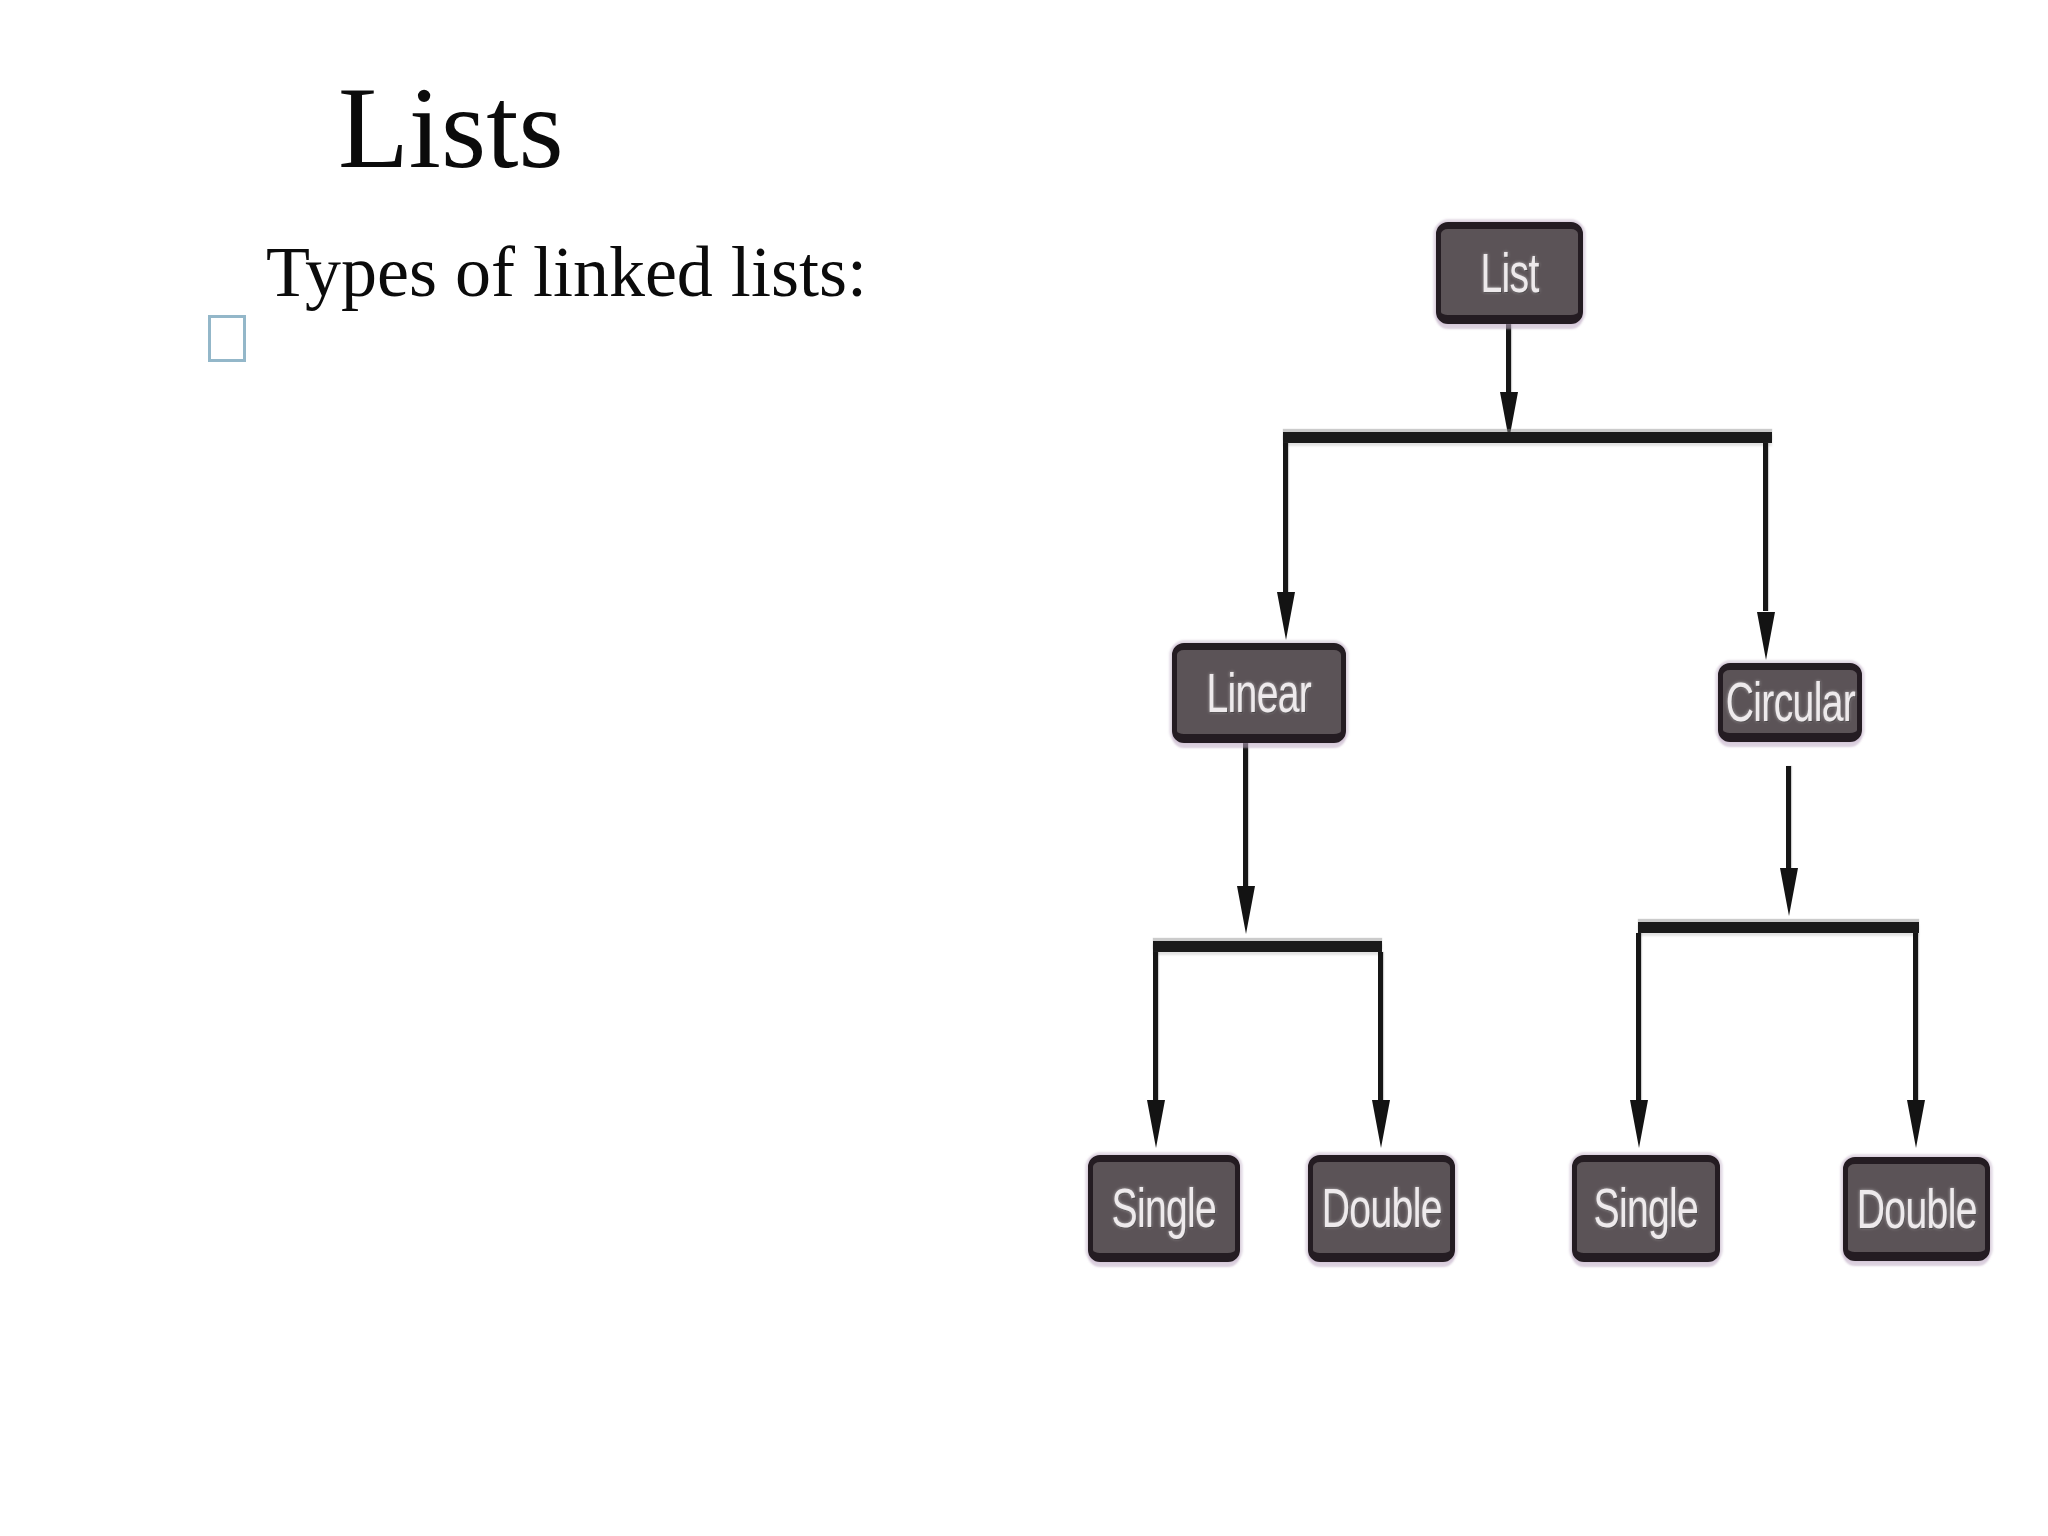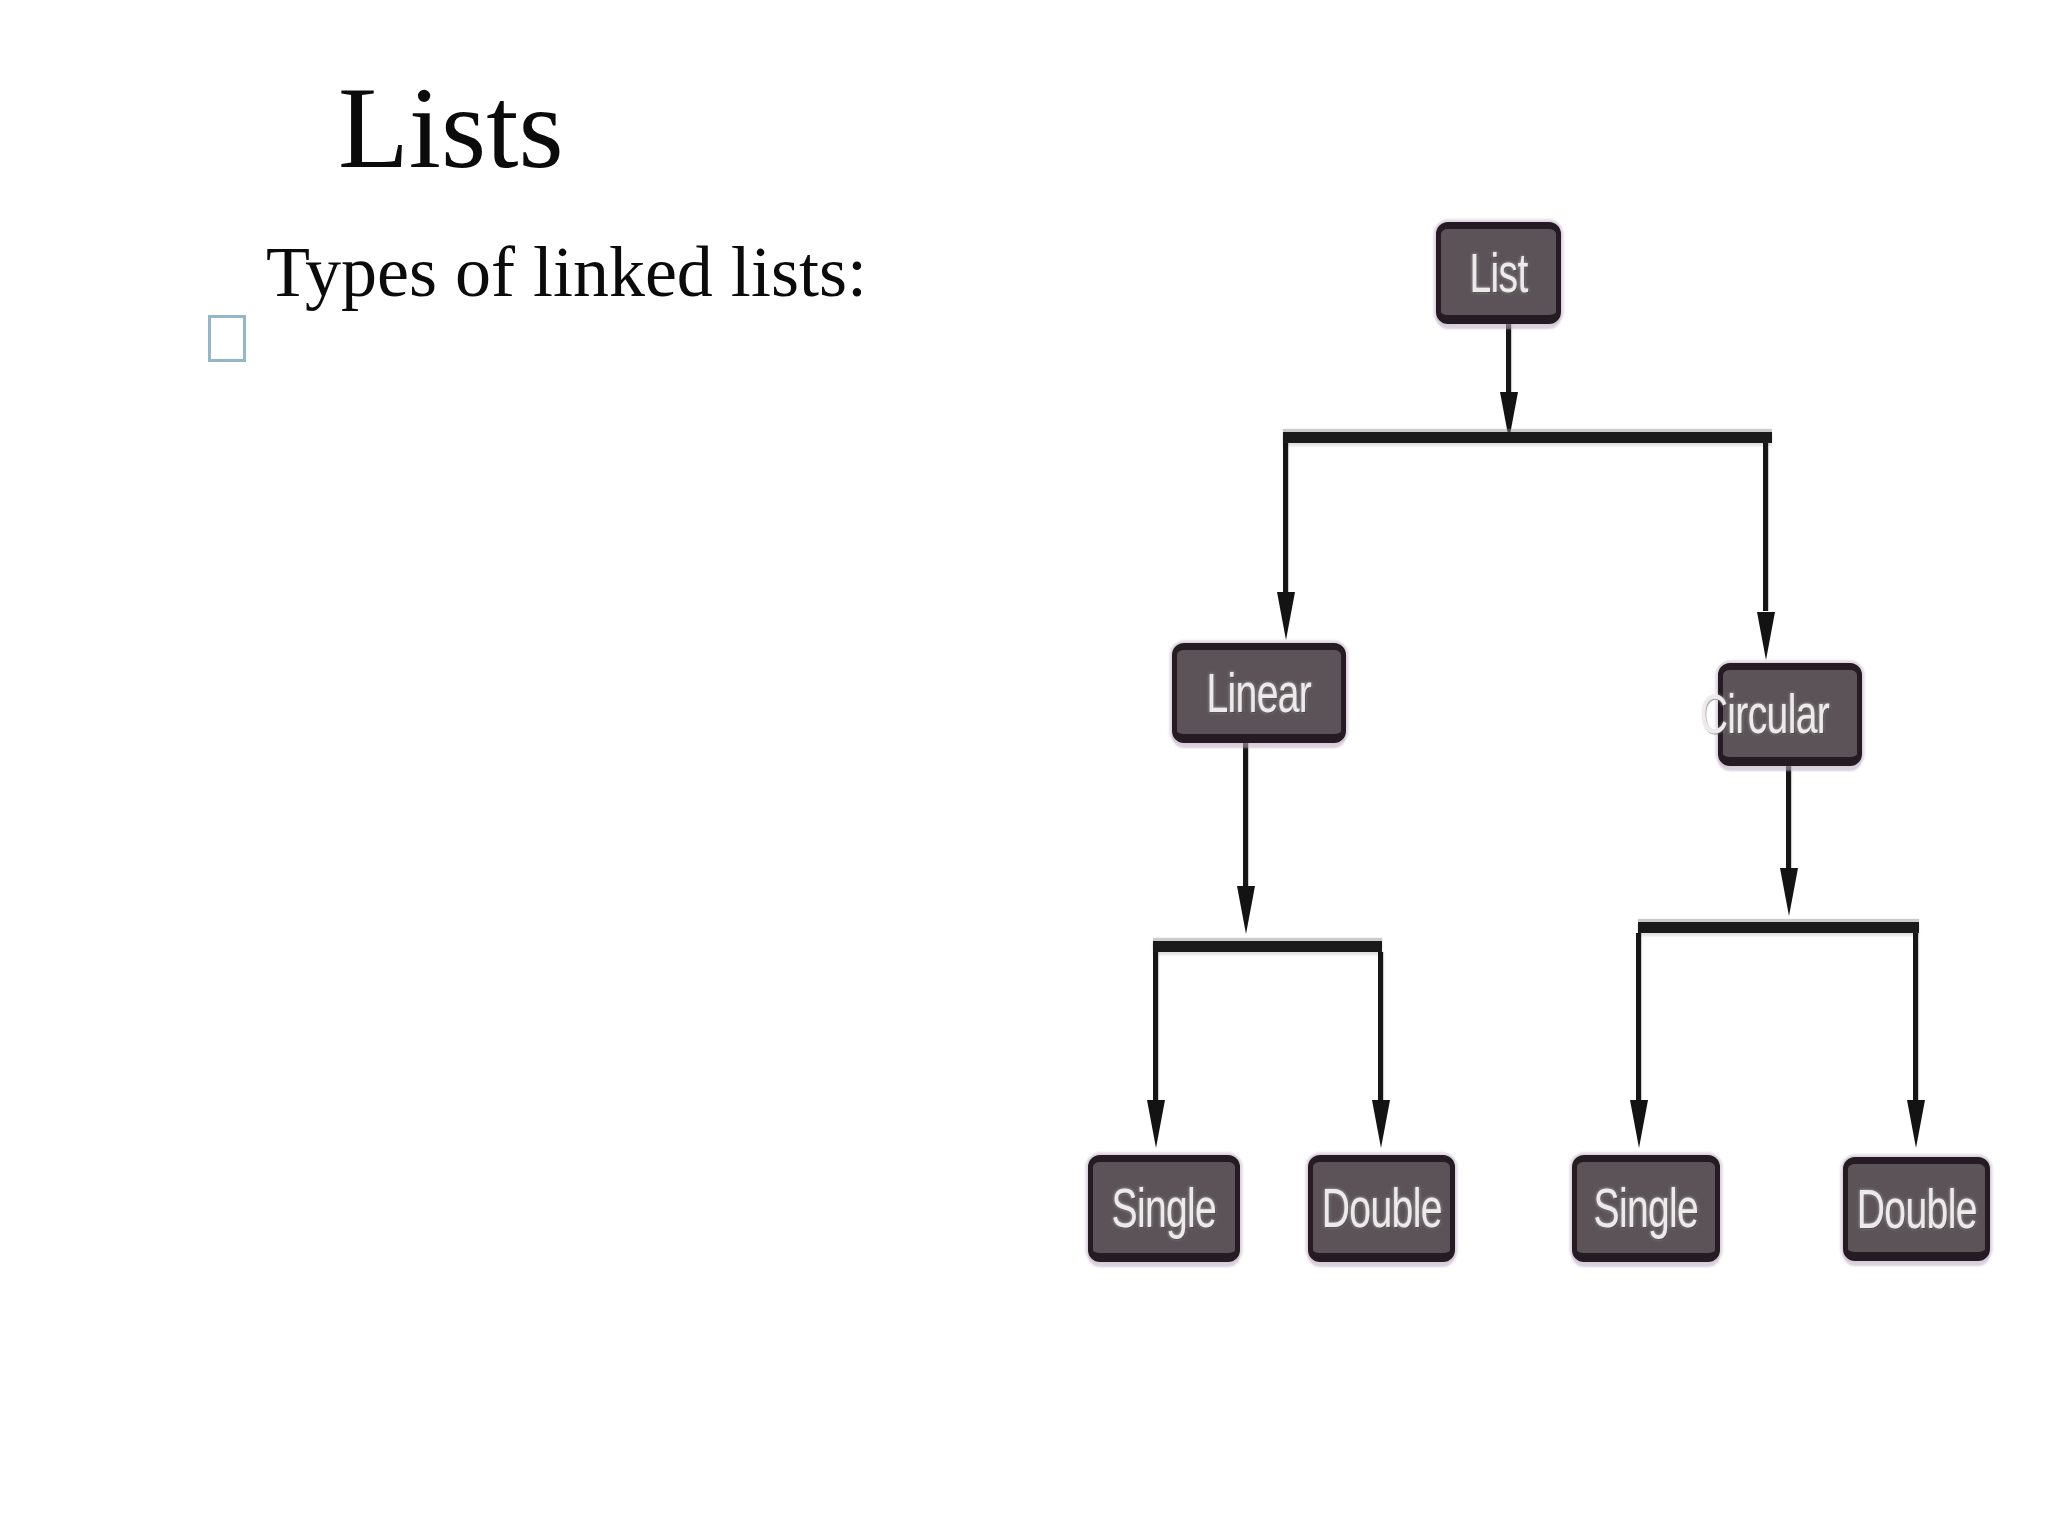--- a/index.html
+++ b/index.html
@@ -134,27 +134,27 @@
     <div class="arrowhead" style="left:1372px;top:1100px;"></div>
 
     <div class="vline" style="left:1786px;top:766px;height:106px;"></div>
     <div class="arrowhead" style="left:1780px;top:868px;"></div>
     <div class="hbar" style="left:1638px;top:922px;width:281px;"></div>
     <div class="vline" style="left:1636px;top:933px;height:167px;"></div>
     <div class="arrowhead" style="left:1630px;top:1100px;"></div>
     <div class="vline" style="left:1913px;top:933px;height:167px;"></div>
     <div class="arrowhead" style="left:1907px;top:1100px;"></div>
 
-    <div class="node" style="left:1436px;top:222px;width:125px;height:102px;">
+    <div class="node" style="left:1436px;top:222px;width:147px;height:102px;">
       <span class="node-label">List</span>
     </div>
     <div class="node" style="left:1172px;top:643px;width:174px;height:100px;">
       <span class="node-label">Linear</span>
     </div>
-    <div class="node" style="left:1718px;top:663px;width:144px;height:103px;justify-content:flex-end;">
+    <div class="node" style="left:1718px;top:663px;width:144px;height:79px;">
       <span class="node-label">Circular</span>
     </div>
     <div class="node" style="left:1088px;top:1155px;width:152px;height:107px;">
       <span class="node-label">Single</span>
     </div>
     <div class="node" style="left:1308px;top:1155px;width:147px;height:107px;">
       <span class="node-label">Double</span>
     </div>
     <div class="node" style="left:1572px;top:1155px;width:148px;height:107px;">
       <span class="node-label">Single</span>

